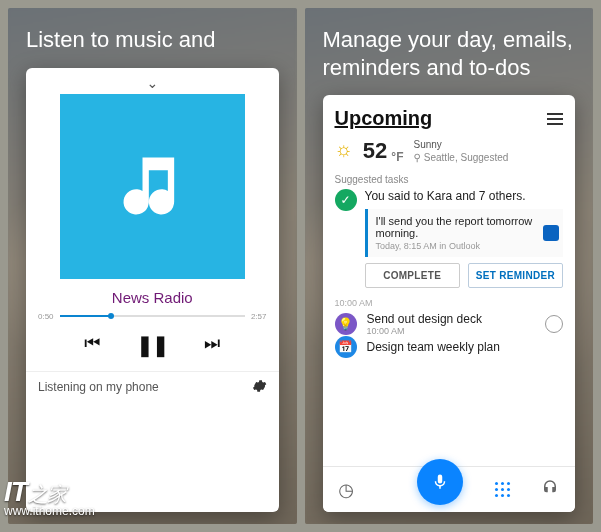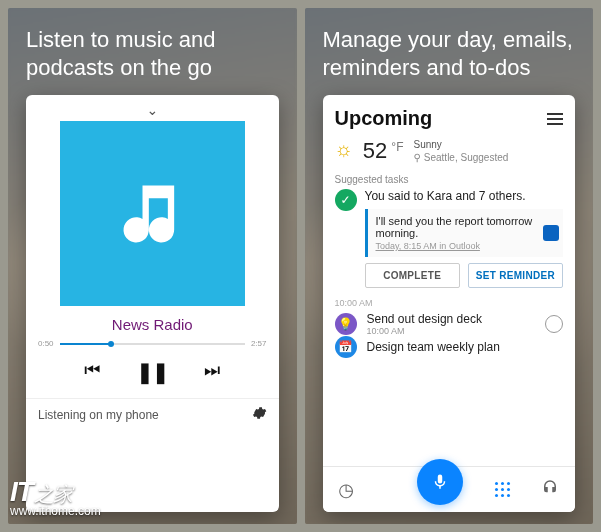--- a/index.html
+++ b/index.html
@@ -74,26 +74,26 @@
     position:relative; z-index:1;
     background:#fff;
     border-radius:6px;
     box-shadow:0 6px 22px rgba(0,0,0,.35);
     flex:1;
     display:flex; flex-direction:column;
     padding:12px 12px 0;
     overflow:hidden;
   }
   .up-head { display:flex; justify-content:space-between; align-items:center; margin-bottom:8px;}
-  .up-head h2 { font-size:20px; font-weight:700; color:#111; }
+  .up-head h2 { font-size:20px; font-weight:700; color:#111;text-decoration:underline; }
   .burger { display:flex; flex-direction:column; gap:3px; }
   .burger i { width:16px; height:2px; background:#333; display:block; }
   .weather { display:flex; align-items:flex-start; gap:10px; margin-bottom:6px; }
   .sun { color:#e6b200; font-size:20px; line-height:22px; }
-  .temp { font-size:22px; font-weight:400; color:#222; display:flex; align-items:flex-start; gap:4px;}
+  .temp { font-size:22px; font-weight:700; color:#222; display:flex; align-items:flex-end; gap:4px;}
   .temp .unit { font-size:12px; color:#777; margin-top:2px;}
   .wtext { font-size:10px; color:#555; line-height:1.3; }
   .wtext .loc {display:flex; align-items:center; gap:3px; color:#888;}
   .sect-label { font-size:10px; color:#888; margin:4px 0 4px; }
   .task {
     display:flex; gap:8px; align-items:flex-start;
   }
   .task-ic {
     width:22px; height:22px; border-radius:50%;
     display:flex; align-items:center; justify-content:center;
@@ -102,21 +102,21 @@
   .green{background:#14a861;} .purple{background:#7b57c6;} .blue{background:#1e88e5;}
   .task-body { flex:1; font-size:12px; color:#222; }
   .quote-box {
     border-left:3px solid #0a84d0;
     background:#fafafa;
     padding:6px 22px 6px 8px;
     margin:6px 0 4px;
     position:relative;
     font-size:11px; color:#222;
   }
-  .quote-box .meta { font-size:9px; color:#999; margin-top:2px;text-decoration:underline;}
+  .quote-box .meta { font-size:9px; color:#999; margin-top:2px;}
   .outlook-ic { position:absolute; right:4px; top:50%; transform:translateY(-50%); width:16px;height:16px; background:#0a63c0; border-radius:3px;}
   .btn-row { display:flex; gap:8px; margin-top:6px; }
   .btn {
     flex:1; border:1px solid #ccc; border-radius:2px;
     font-size:10px; font-weight:600; letter-spacing:.3px;
     text-align:center; padding:6px 0; color:#555; background:#fff;
   }
   .btn.primary { color:#006fbe; border-color:#bcd; }
   .time-label { font-size:9px; color:#aaa; margin:10px 0 4px; }
   .simple-task { display:flex; align-items:center; gap:10px; }
@@ -134,37 +134,36 @@
     width:46px; height:46px; border-radius:23px;
     background:#0a84ff; display:flex; align-items:center; justify-content:center;
     transform:translateY(-8px);
     box-shadow:0 2px 8px rgba(10,132,255,.4);
   }
   .nav span { color:#666; font-size:18px; }
   .nav .dotgrid { display:grid; grid-template-columns:repeat(3,3px); gap:3px;}
   .nav .dotgrid i{width:3px;height:3px;background:#0a84ff;border-radius:50%;}
   
   .wm {
-    position:absolute; left:10px; bottom:14px;
+    position:absolute; left:4px; bottom:14px;
     color:#fff; z-index:5;
     font-family: Arial, sans-serif;
     text-shadow:0 1px 2px rgba(0,0,0,.6);
   }
   .wm .logo { font-size:28px; font-weight:900; font-style:italic; letter-spacing:-1px; display:flex; align-items:baseline;}
   .wm .logo small{font-size:20px; font-weight:400; margin-left:1px;}
   .wm .url { font-size:12px; margin-top:-4px; }
 </style>
 </head>
 <body>
 
 <div class="pane">
   <div class="bgface"></div>
   <div class="hero">
     <div>Listen to music and</div>
-    <div>podcasts on the go</div>
   </div>
   <div class="player-card">
     <div class="chev">⌄</div>
     <div class="art">
       <svg viewBox="0 0 24 24">
           <path fill="#fff" d="M9 3v10.55A4 4 0 1 0 11 17V7h6v6.55A4 4 0 1 0 19 17V3H9z"></path>
         </svg>
     </div>
     <div class="track">News Radio</div>
     <div class="progress-row">

